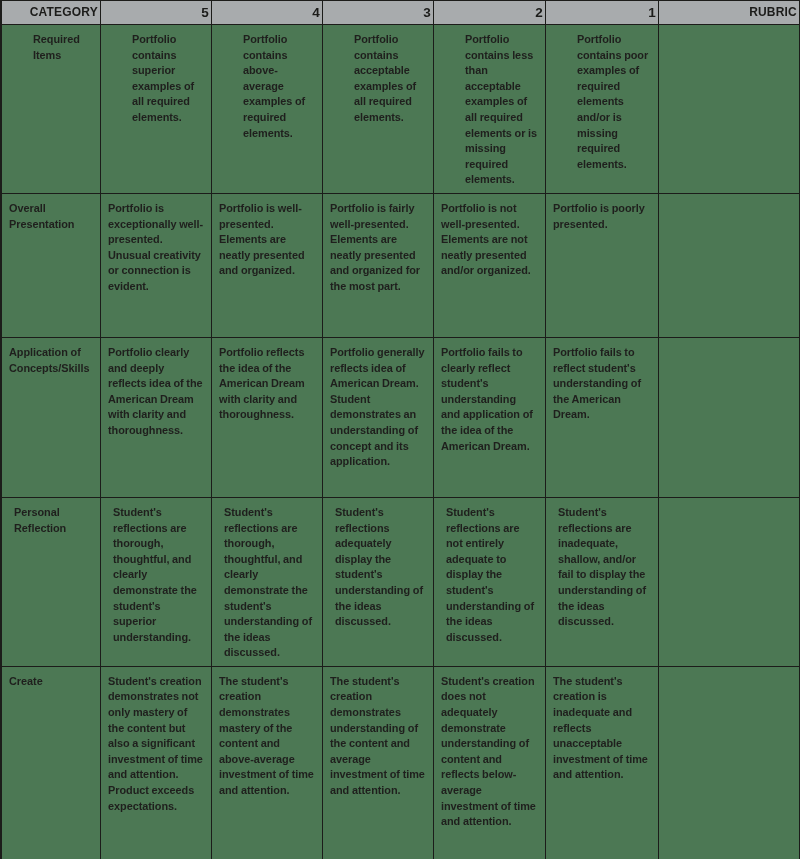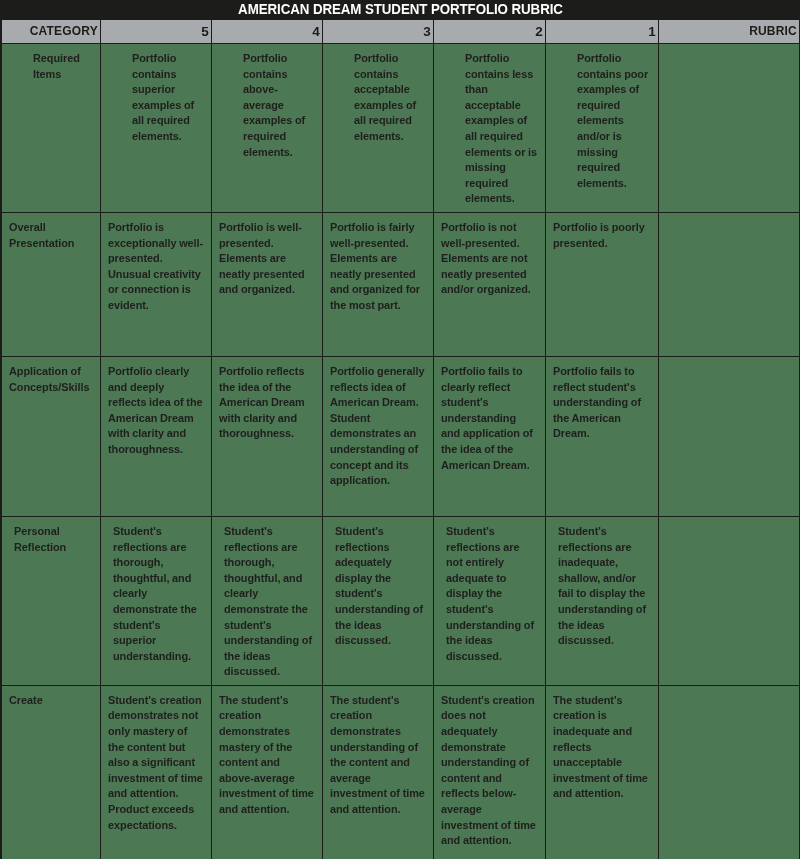--- a/index.html
+++ b/index.html
@@ -110,23 +110,20 @@
   tr.r-1 td { height: 144px; margin-top: 45px; }
   tr.r-2 td { height: 160px; }
   tr.r-3 td { height: 160px; padding-left: 12px; }
   tr.r-4 td { height: 195px; }
 </style>
 </head>
 <body>
 
 <div class="rubric-wrap">
 
-  <div class="title-bar">
-    <div class="title-text">AMERICAN DREAM STUDENT PORTFOLIO RUBRIC</div>
-  </div>
 
   <table class="rubric">
     <colgroup>
       <col class="c-cat">
         <col class="c-lvl">
         <col class="c-lvl4">
         <col class="c-lvl3">
         <col class="c-lvl2">
         <col class="c-lvl1">
         <col class="c-notes">

